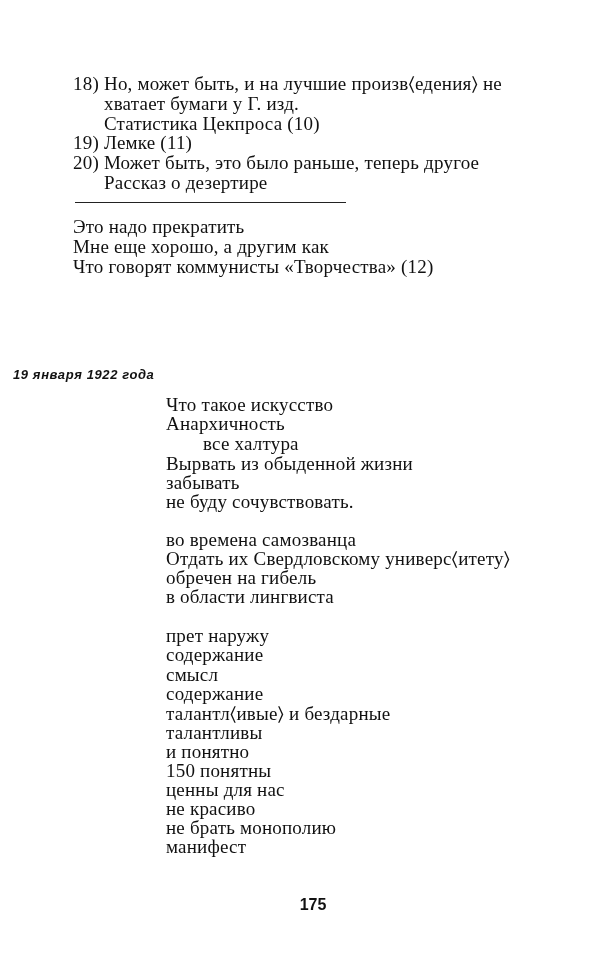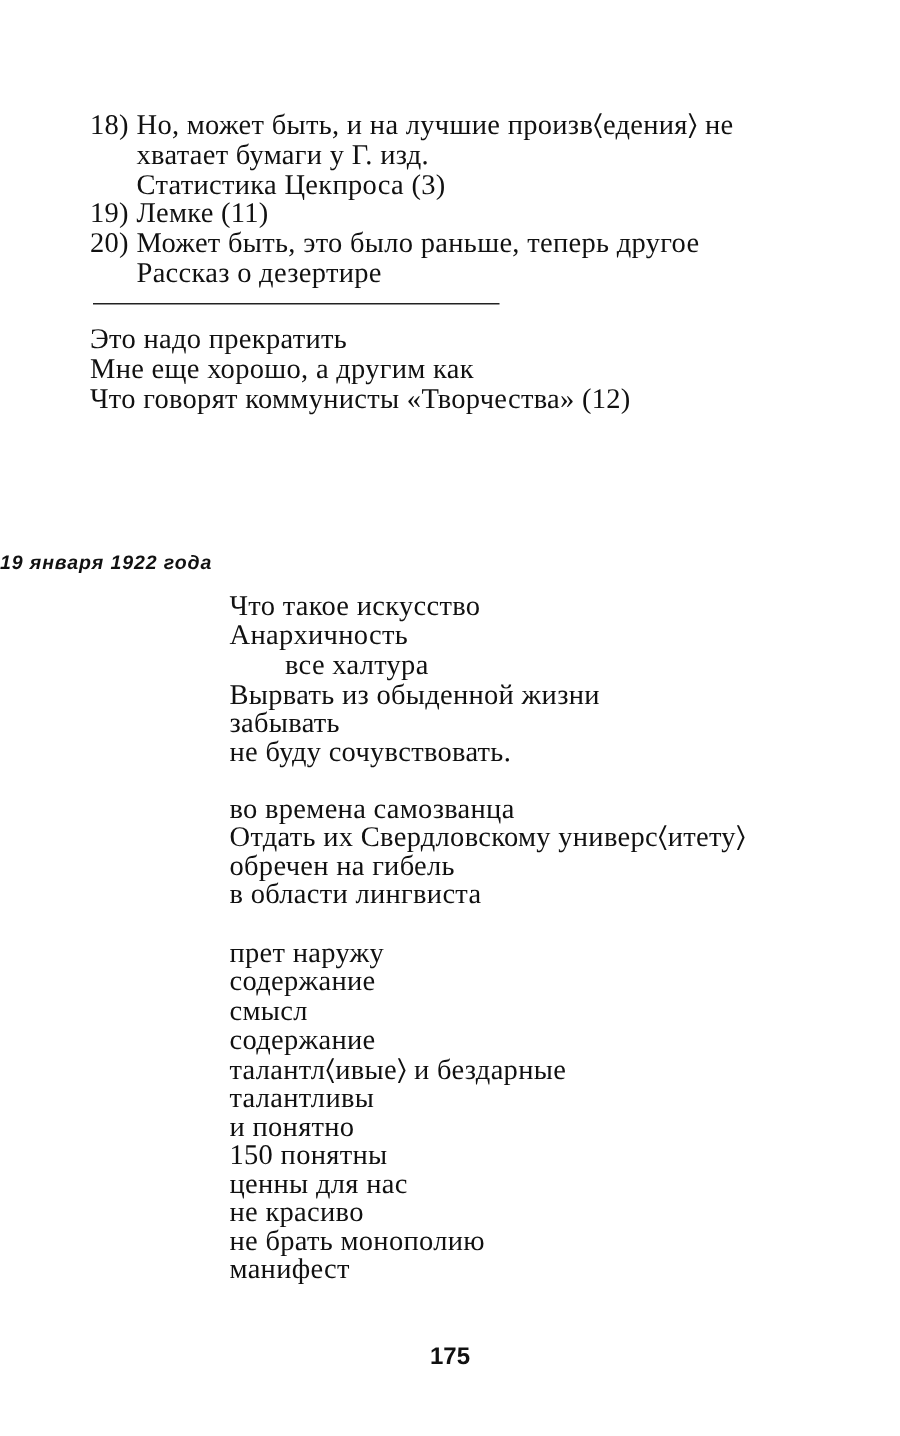--- a/index.html
+++ b/index.html
@@ -10,21 +10,21 @@
     body {
       width: 600px;
       height: 957px;
       position: relative;
       overflow: hidden;
       color: #111111;
       font-family: "Liberation Serif", "DejaVu Serif", serif;
     }
     .page {
       position: absolute;
-      left: 0; top: 0;
+      left: 13px; top: 0;
       width: 524px; height: 957px;
     }
     .serif {
       font-family: "Liberation Serif", "DejaVu Serif", serif;
       font-size: 19px;
       line-height: 20px;
       letter-spacing: 0.2px;
     }
     .line { position: absolute; white-space: nowrap; }
 
@@ -78,21 +78,21 @@
   </style>
 </head>
 <body>
 
 <div class="page">
 
   <div>
     <span class="line serif item-num" style="top:74px">18)</span>
     <span class="line serif item-text" style="top:74px">Но, может быть, и на лучшие произв〈едения〉 не</span>
     <span class="line serif item-text" style="top:94px">хватает бумаги у Г. изд.</span>
-    <span class="line serif item-text" style="top:114px">Статистика Цекпроса (3)</span>
+    <span class="line serif item-text" style="top:114px">Статистика Цекпроса (10)</span>
 
     <span class="line serif item-num" style="top:133px">19)</span>
     <span class="line serif item-text" style="top:133px">Лемке (11)</span>
 
     <span class="line serif item-num" style="top:153px">20)</span>
     <span class="line serif item-text" style="top:153px">Может быть, это было раньше, теперь другое</span>
     <span class="line serif item-text" style="top:173px">Рассказ о дезертире</span>
   </div>
 
   <div class="rule"></div>

